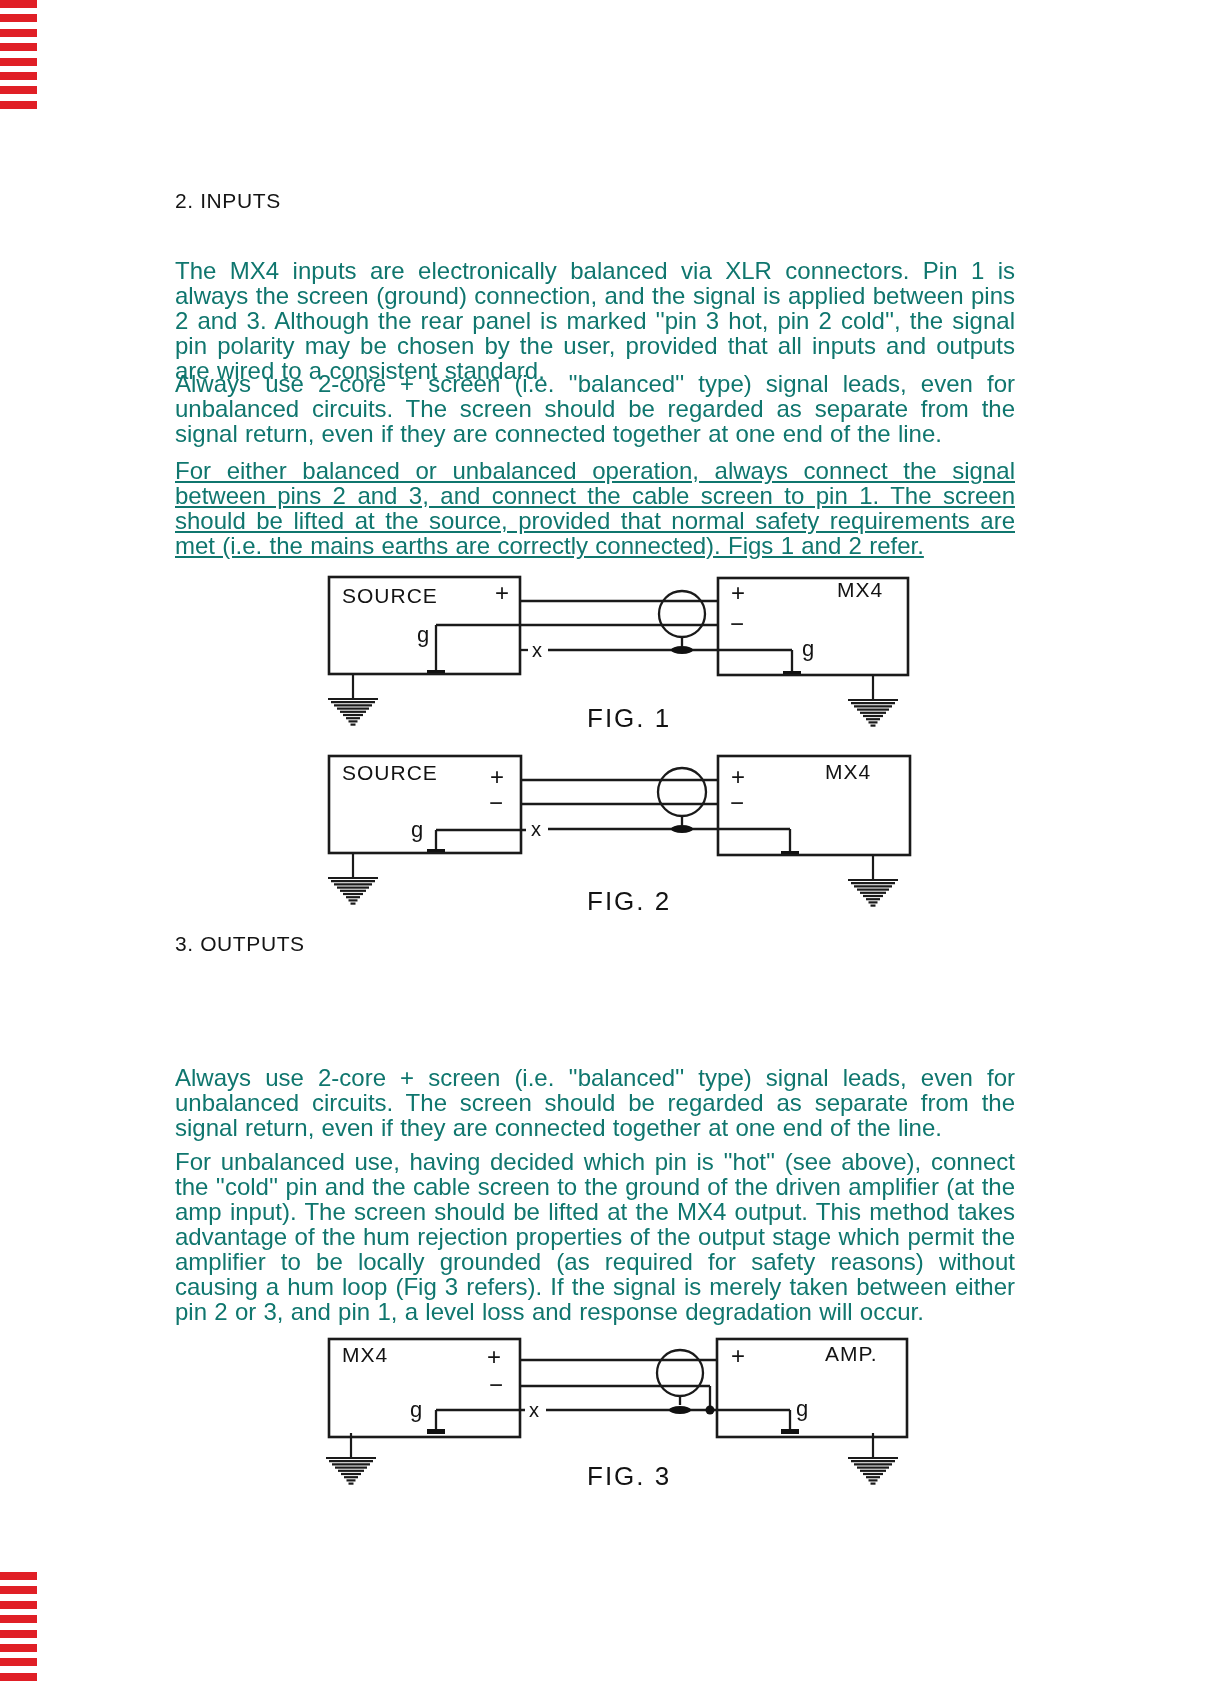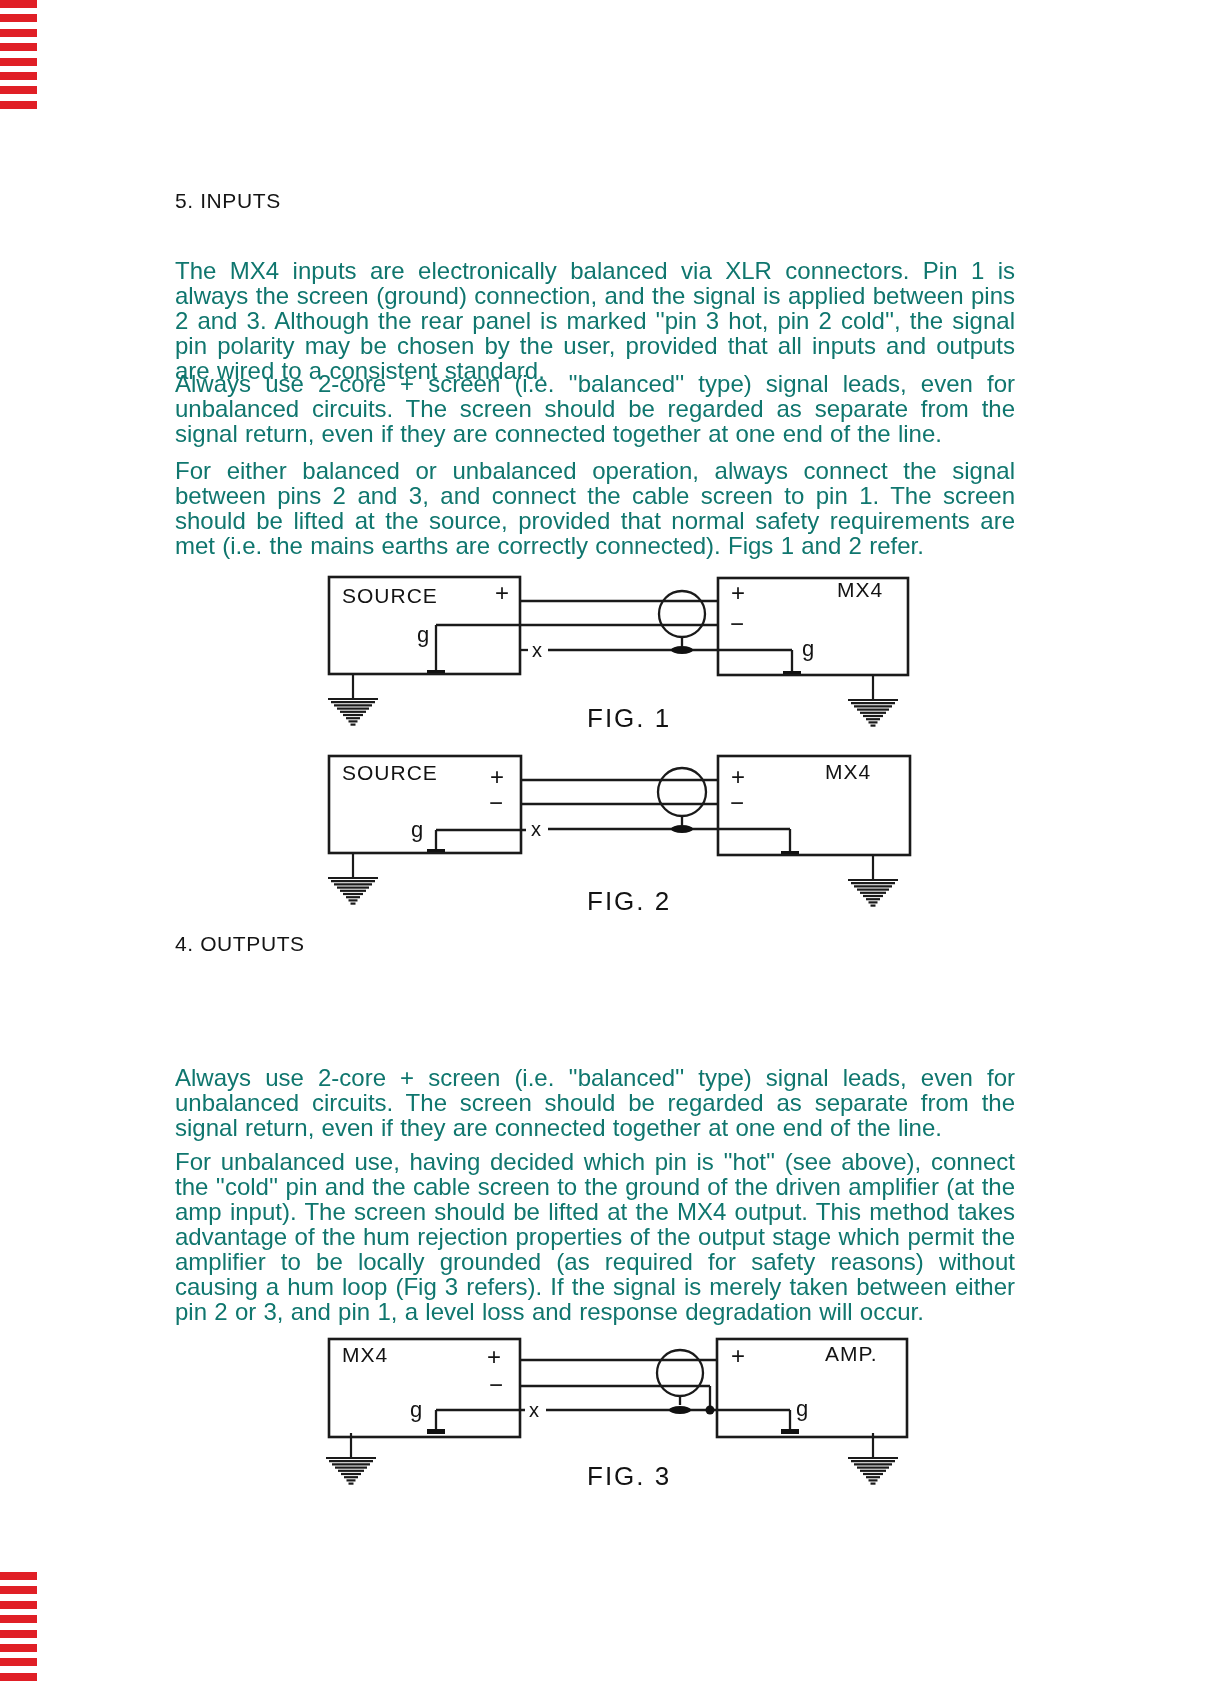--- a/index.html
+++ b/index.html
@@ -23,25 +23,25 @@
   .node{fill:#111;}
 </style>
 </head>
 <body>
 
 <div class="page">
 
   <div class="marks top" style="background: repeating-linear-gradient(rgb(224, 31, 38) 0px, rgb(224, 31, 38) 8px, transparent 8px, transparent 14.4px);"></div>
   <div class="marks bottom" style="background: repeating-linear-gradient(rgb(224, 31, 38) 0px, rgb(224, 31, 38) 8px, transparent 8px, transparent 14.4px);"></div>
 
-  <div class="head" style="top:188px;">5. INPUTS</div>
+  <div class="head" style="top:188px;">2. INPUTS</div>
 
   <div class="body-text" style="top:258px;">The MX4 inputs are electronically balanced via XLR connectors. Pin 1 is always the screen (ground) connection, and the signal is applied between pins 2 and 3. Although the rear panel is marked ''pin 3 hot, pin 2 cold'', the signal pin polarity may be chosen by the user, provided that all inputs and outputs are wired to a consistent standard.</div>
   <div class="body-text" style="top:371px;">Always use 2-core + screen (i.e. ''balanced'' type) signal leads, even for unbalanced circuits. The screen should be regarded as separate from the signal return, even if they are connected together at one end of the line.</div>
-  <div class="body-text" style="top:458px;">For either balanced or unbalanced operation, always connect the signal between pins 2 and 3, and connect the cable screen to pin 1. The screen should be lifted at the source, provided that normal safety requirements are met (i.e. the mains earths are correctly connected). Figs 1 and 2 refer.</div>
+  <div class="body-text" style="top:458px;text-decoration:underline;">For either balanced or unbalanced operation, always connect the signal between pins 2 and 3, and connect the cable screen to pin 1. The screen should be lifted at the source, provided that normal safety requirements are met (i.e. the mains earths are correctly connected). Figs 1 and 2 refer.</div>
 
   <svg class="fig" style="top:568px;" width="640" height="172" viewBox="0 0 640 172">
     <defs>
       <g id="earth" stroke="#1a1a1a" stroke-width="2.2">
         <line x1="0" y1="0" x2="0" y2="25"></line>
         <line x1="-25" y1="25" x2="25" y2="25"></line>
         <line x1="-22" y1="28.2" x2="22" y2="28.2"></line>
         <line x1="-19" y1="31.4" x2="19" y2="31.4"></line>
         <line x1="-16" y1="34.6" x2="16" y2="34.6"></line>
         <line x1="-13" y1="37.8" x2="13" y2="37.8"></line>
@@ -93,21 +93,21 @@
     <text class="t-sign" x="197" y="40" text-anchor="middle">+</text>
     <text class="t-sign" x="196" y="66" text-anchor="middle">−</text>
     <text class="t-g" x="117" y="92" text-anchor="middle">g</text>
     <text class="t-x" x="236" y="91" text-anchor="middle">x</text>
     <text class="t-sign" x="438" y="40" text-anchor="middle">+</text>
     <text class="t-sign" x="437" y="66" text-anchor="middle">−</text>
     <text class="t-title" x="525" y="34">MX4</text>
     <text class="t-cap" x="287" y="165">FIG. 2</text>
   </svg>
 
-  <div class="head" style="top:931px;">4. OUTPUTS</div>
+  <div class="head" style="top:931px;">3. OUTPUTS</div>
 
   <div class="body-text" style="top:1065px;">Always use 2-core + screen (i.e. ''balanced'' type) signal leads, even for unbalanced circuits. The screen should be regarded as separate from the signal return, even if they are connected together at one end of the line.</div>
   <div class="body-text" style="top:1149px;">For unbalanced use, having decided which pin is ''hot'' (see above), connect the ''cold'' pin and the cable screen to the ground of the driven amplifier (at the amp input). The screen should be lifted at the MX4 output. This method takes advantage of the hum rejection properties of the output stage which permit the amplifier to be locally grounded (as required for safety reasons) without causing a hum loop (Fig 3 refers). If the signal is merely taken between either pin 2 or 3, and pin 1, a level loss and response degradation will occur.</div>
 
   <svg class="fig" style="top:1335px;" width="640" height="162" viewBox="0 0 640 162">
     <path class="wire" d="M220 25 H417"></path>
     <path class="wire" d="M220 51 H410 M410 51 V75"></path>
     <path class="wire" d="M136 75 H225 M136 75 V98"></path>
     <path class="wire" d="M246 75 H490 M490 75 V98"></path>
     <rect class="node" x="127" y="94" width="18" height="5"></rect>

